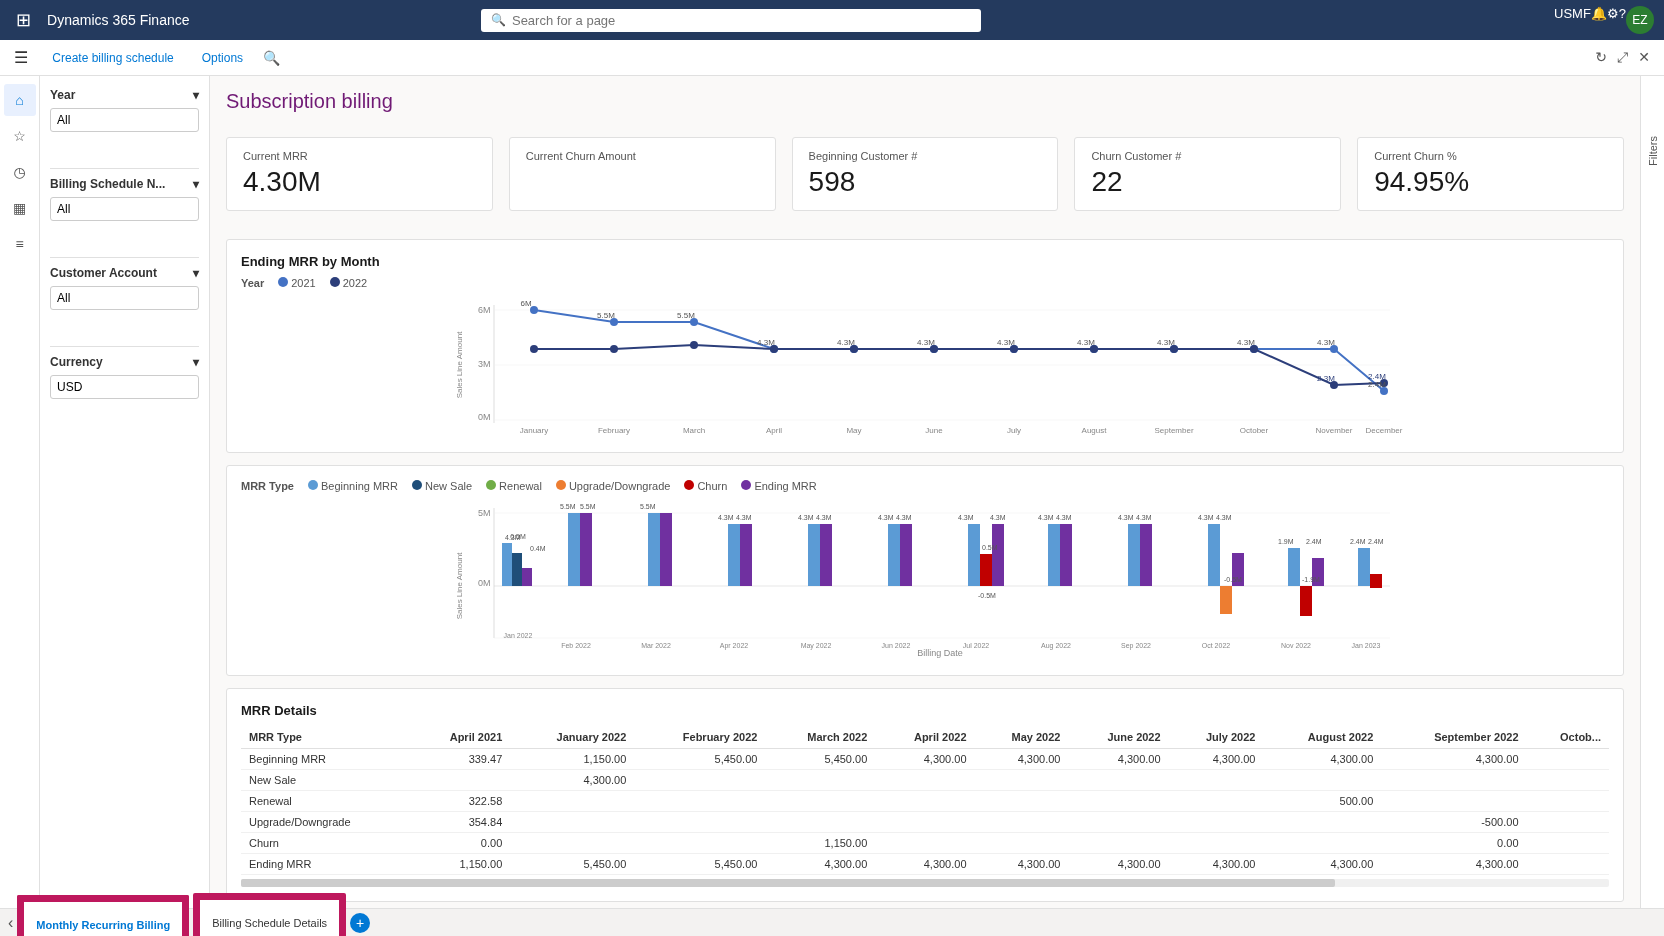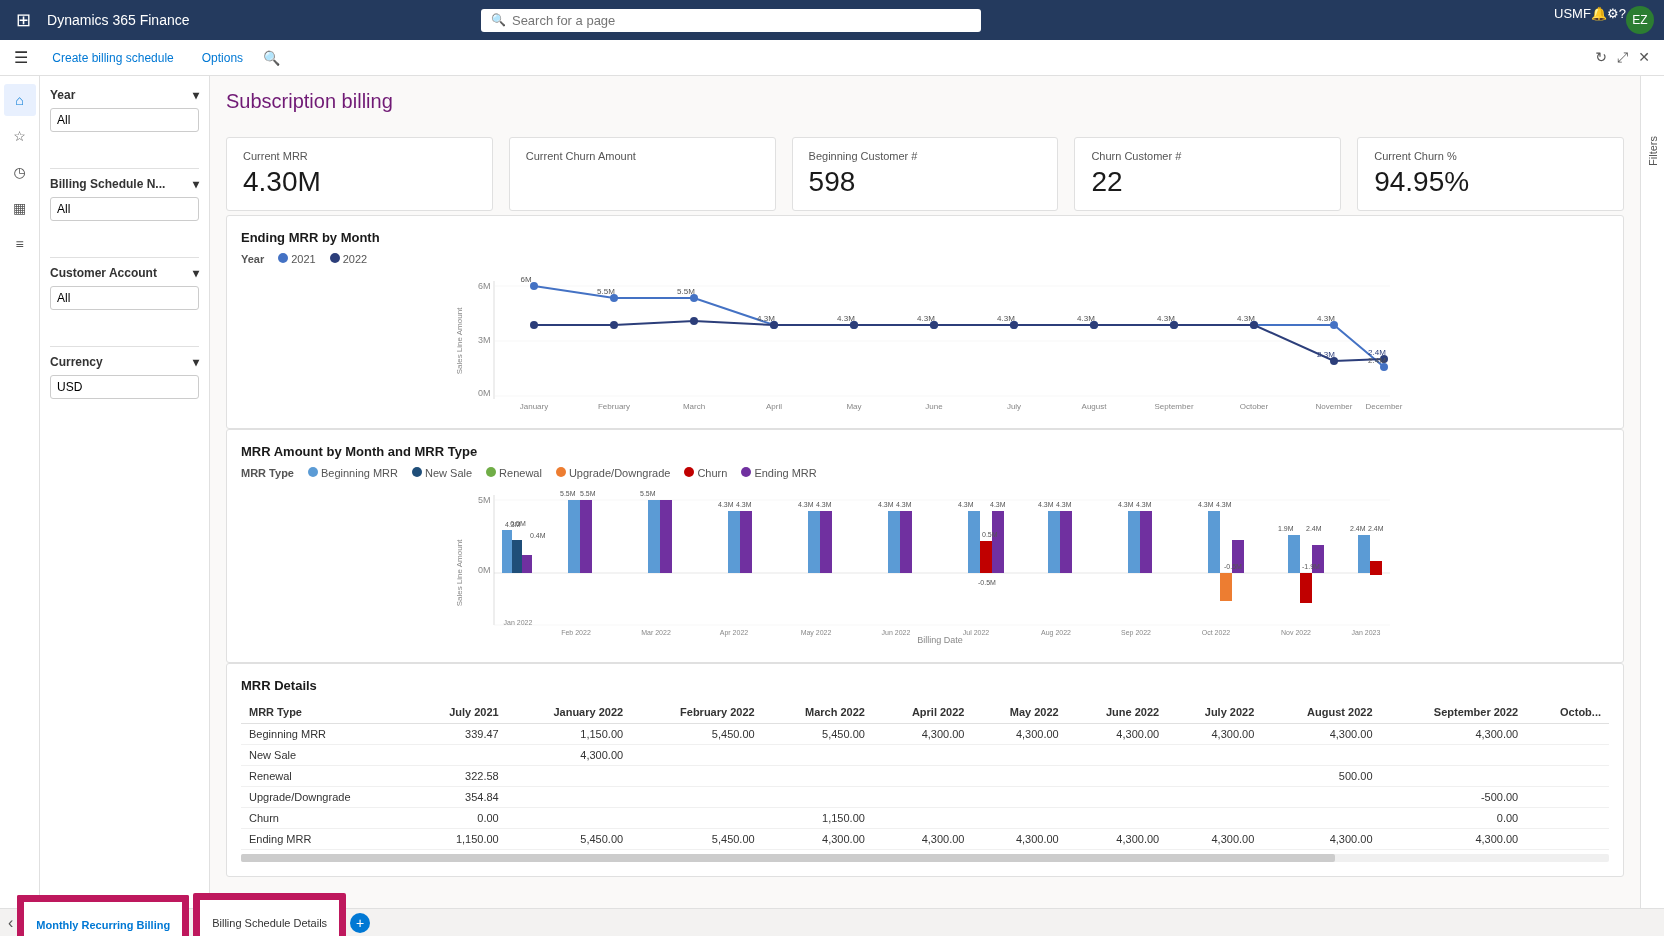--- a/index.html
+++ b/index.html
@@ -64,30 +64,30 @@
 
     
     .tabs { display: flex; gap: 0; margin-bottom: 12px; border-bottom: 1px solid #e0e0e0; }
     .tab {
       padding: 6px 14px; font-size: 12px; cursor: pointer; color: #555; border-bottom: 2px solid transparent;
       white-space: nowrap;
     }
     .tab.active { color: #0078d4; border-bottom: 2px solid #0078d4; font-weight: 600; }
 
     
-    .kpi-row { display: flex; gap: 16px; margin-bottom: 4px; }
+    .kpi-row { display: flex; gap: 16px; margin-bottom: 28px; }
     .kpi-card {
       flex: 1; background: white; border: 1px solid #e0e0e0; border-radius: 3px; padding: 12px 16px;
     }
     .kpi-card-title { font-size: 11px; color: #555; margin-bottom: 4px; }
     .kpi-card-value { font-size: 28px; font-weight: 300; color: #1a1a1a; }
 
     
     .chart-section {
-      background: white; border: 1px solid #e0e0e0; border-radius: 3px; padding: 14px; 
+      background: white; border: 1px solid #e0e0e0; border-radius: 3px; padding: 14px; margin-bottom: 12px;
     }
     .chart-title { font-size: 13px; font-weight: 600; color: #1a1a1a; margin-bottom: 8px; }
     .chart-legend { display: flex; gap: 14px; margin-bottom: 6px; font-size: 11px; color: #555; align-items: center; }
     .legend-dot { width: 10px; height: 10px; border-radius: 50%; display: inline-block; margin-right: 3px; }
 
     
     .mrr-table { width: 100%; border-collapse: collapse; font-size: 11px; }
     .mrr-table th { padding: 5px 8px; text-align: right; font-weight: 600; color: #333; border-bottom: 1px solid #e0e0e0; white-space: nowrap; }
     .mrr-table th:first-child { text-align: left; }
     .mrr-table td { padding: 4px 8px; text-align: right; color: #333; border-bottom: 1px solid #f0f0f0; white-space: nowrap; }
@@ -311,21 +311,20 @@
           <text x="934" y="138" font-size="8" fill="#888" text-anchor="middle">December</text>
 
           <text transform="rotate(-90,12,70)" x="12" y="70" font-size="8" fill="#888" text-anchor="middle">Sales Line Amount</text>
 
           <text x="490" y="150" font-size="9" fill="#888" text-anchor="middle">Month</text>
         </svg>
       </div>
     </div>
 
     <div class="chart-section">
-      <div class="chart-title">MRR Amount by Month and MRR Type</div>
       <div class="chart-legend">
         <span style="font-weight:600;color:#555;">MRR Type</span>
         <span><span class="legend-dot" style="background:#5b9bd5;"></span>Beginning MRR</span>
         <span><span class="legend-dot" style="background:#1f4e79;"></span>New Sale</span>
         <span><span class="legend-dot" style="background:#70ad47;"></span>Renewal</span>
         <span><span class="legend-dot" style="background:#ed7d31;"></span>Upgrade/Downgrade</span>
         <span><span class="legend-dot" style="background:#c00000;"></span>Churn</span>
         <span><span class="legend-dot" style="background:#7030a0;"></span>Ending MRR</span>
       </div>
       <div class="chart-svg-container">
@@ -426,21 +425,21 @@
       </div>
     </div>
 
     <div class="chart-section">
       <div class="chart-title">MRR Details</div>
       <div style="overflow-x:auto;">
         <table class="mrr-table">
           <thead>
             <tr>
               <th>MRR Type</th>
-              <th>July 2021</th>
+              <th>April 2021</th>
               <th>January 2022</th>
               <th>February 2022</th>
               <th>March 2022</th>
               <th>April 2022</th>
               <th>May 2022</th>
               <th>June 2022</th>
               <th>July 2022</th>
               <th>August 2022</th>
               <th>September 2022</th>
               <th>Octob...</th>

